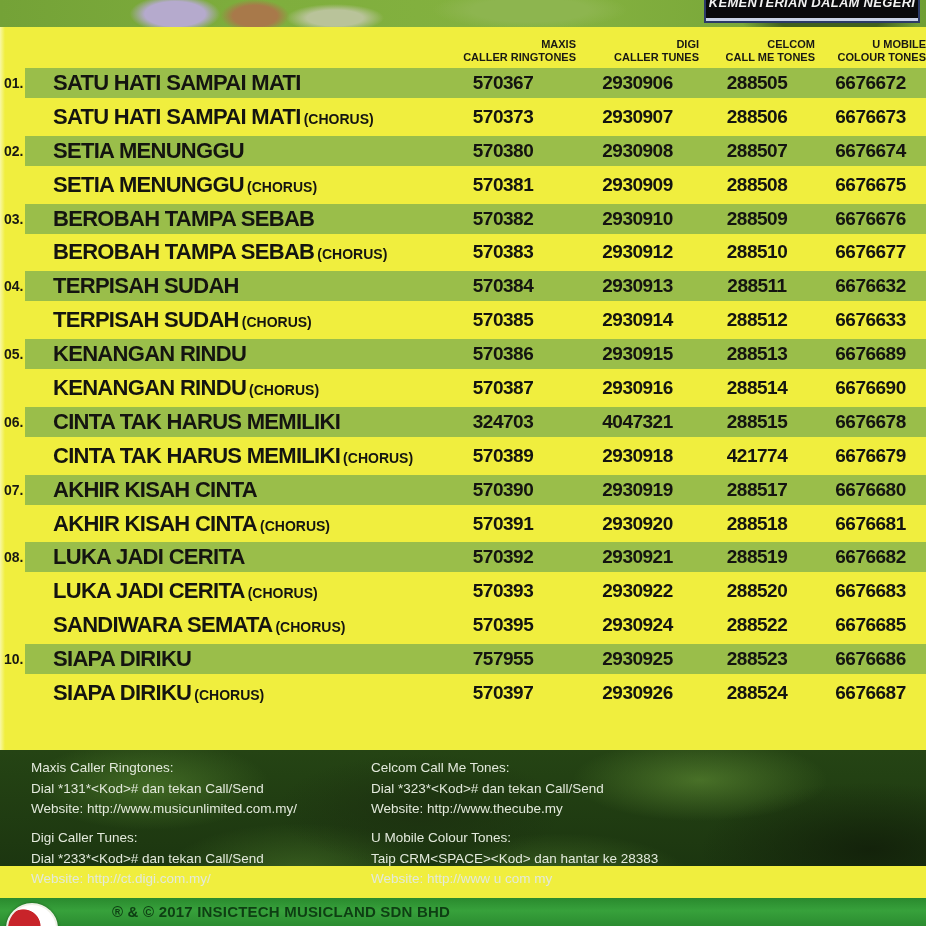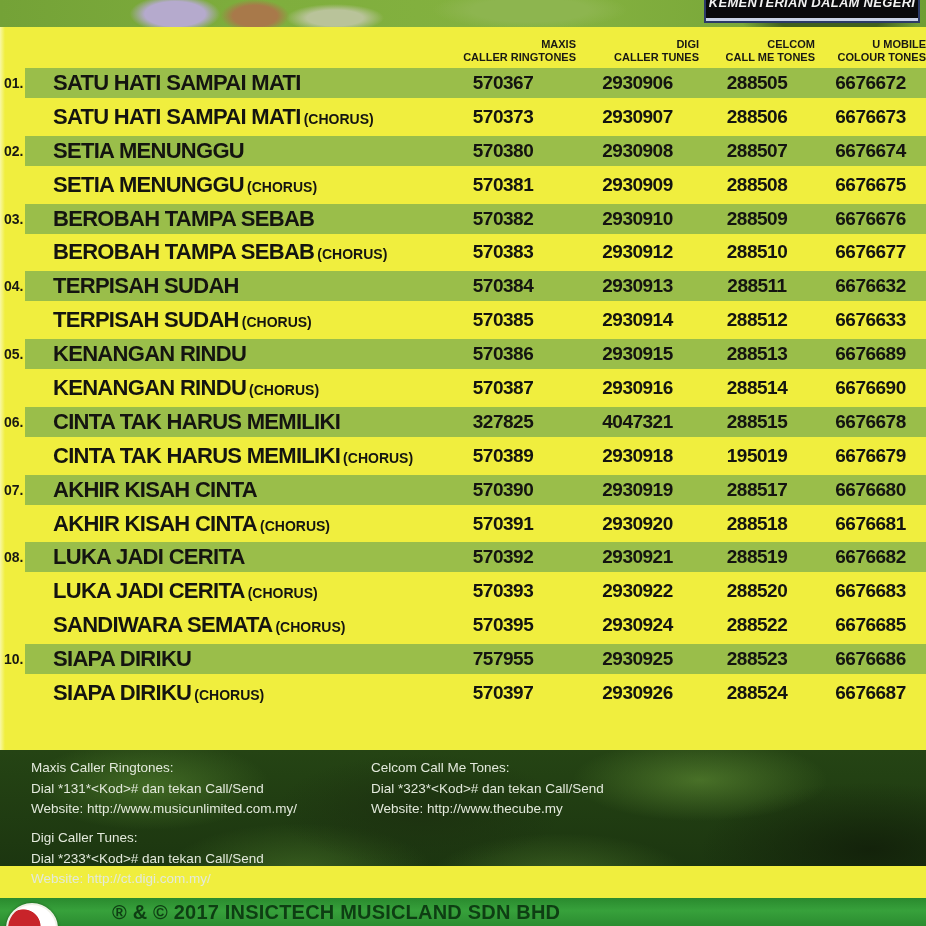--- a/index.html
+++ b/index.html
@@ -58,21 +58,21 @@
   .fblock{position:absolute;color:#e3e9dc;font-size:13.5px;line-height:20.5px;white-space:nowrap;}
   .fb0{left:31px;top:8px}.fb1{left:371px;top:8px}.fb2{left:31px;top:78px}.fb3{left:371px;top:78px}
 
   
   .strip{position:absolute;top:898px;left:0;width:926px;height:28px;
     background:linear-gradient(180deg,#2a8a2e,#37a13b 45%,#2b8c30);}
   .label-logo{position:absolute;left:6px;top:5px;width:48px;height:48px;border-radius:50%;
     background:radial-gradient(circle at 32% 45%, #c8242a 0 40%, #ffffff 42% 100%);
     border:2px solid #eef0e6;box-shadow:0 0 3px rgba(0,0,0,.4);}
   .copyright{position:absolute;left:112px;top:0;height:28px;line-height:28px;
-    font-size:20px;font-weight:bold;color:#0e3e13;letter-spacing:.2px;white-space:nowrap;}
+    font-size:15px;font-weight:bold;color:#0e3e13;letter-spacing:.2px;white-space:nowrap;}
 </style>
 </head>
 <body>
 
 <div class="poster">
 
   <div class="photo-strip">
     <div class="badge">
       <span>KEMENTERIAN DALAM NEGERI</span>
     </div>
@@ -178,30 +178,30 @@
         <span class="title-cell"><span>KENANGAN RINDU</span><span class="chorus-tag">(CHORUS)</span></span>
         <span class="code c0">570387</span>
         <span class="code c1">2930916</span>
         <span class="code c2">288514</span>
         <span class="code c3">6676690</span>
       </div>
 
       <div class="row main">
         <span class="tnum">06.</span>
         <span class="title-cell">CINTA TAK HARUS MEMILIKI</span>
-        <span class="code c0">327825</span>
+        <span class="code c0">324703</span>
         <span class="code c1">4047321</span>
         <span class="code c2">288515</span>
         <span class="code c3">6676678</span>
       </div>
       <div class="row chorus">
         <span class="title-cell"><span>CINTA TAK HARUS MEMILIKI</span><span class="chorus-tag">(CHORUS)</span></span>
         <span class="code c0">570389</span>
         <span class="code c1">2930918</span>
-        <span class="code c2">195019</span>
+        <span class="code c2">421774</span>
         <span class="code c3">6676679</span>
       </div>
 
       <div class="row main">
         <span class="tnum">07.</span>
         <span class="title-cell">AKHIR KISAH CINTA</span>
         <span class="code c0">570390</span>
         <span class="code c1">2930919</span>
         <span class="code c2">288517</span>
         <span class="code c3">6676680</span>
@@ -266,20 +266,25 @@
     <div class="fblock fb1">
       <div>Celcom Call Me Tones:</div>
       <div>Dial *323*&lt;Kod&gt;# dan tekan Call/Send</div>
       <div>Website: http://www.thecube.my</div>
     </div>
     <div class="fblock fb2">
       <div>Digi Caller Tunes:</div>
       <div>Dial *233*&lt;Kod&gt;# dan tekan Call/Send</div>
       <div>Website: http://ct.digi.com.my/</div>
     </div>
+    <div class="fblock fb3">
+      <div>U Mobile Colour Tones:</div>
+      <div>Taip CRM&lt;SPACE&gt;&lt;Kod&gt; dan hantar ke 28383</div>
+      <div>Website: http://www u com my</div>
+    </div>
   </div>
 
   <div class="strip">
     <div class="label-logo"></div>
     <div class="copyright">® &amp; © 2017 INSICTECH MUSICLAND SDN BHD</div>
   </div>
 
 </div>
 
 </body></html>

